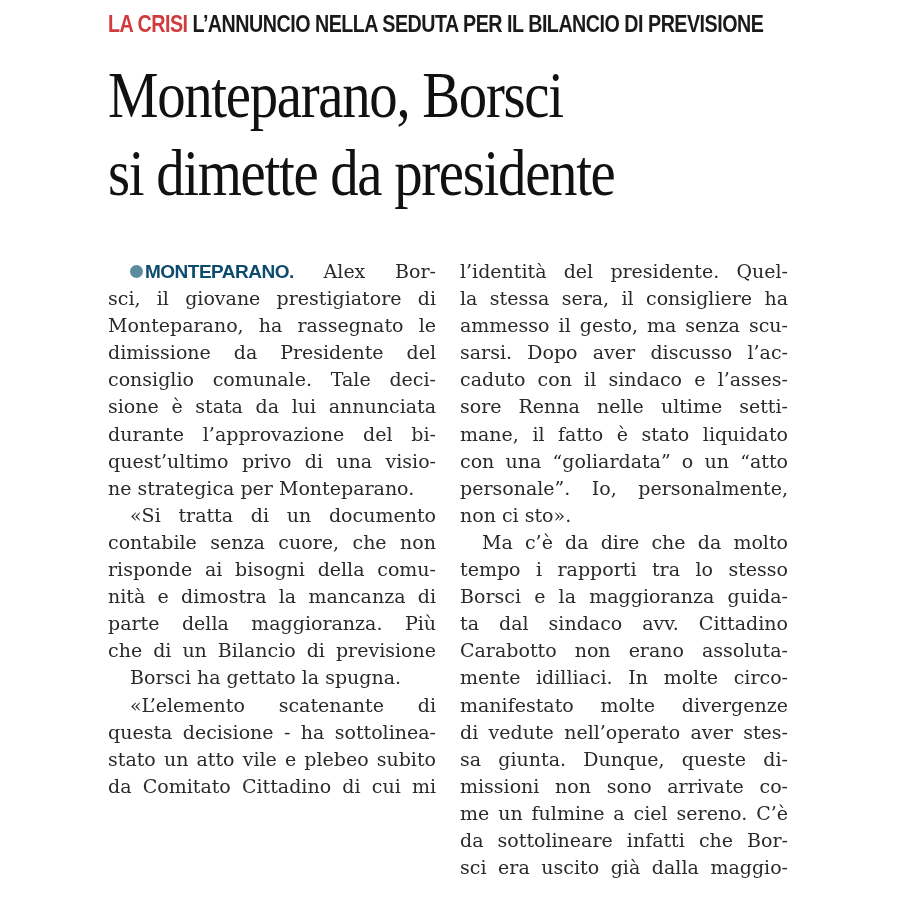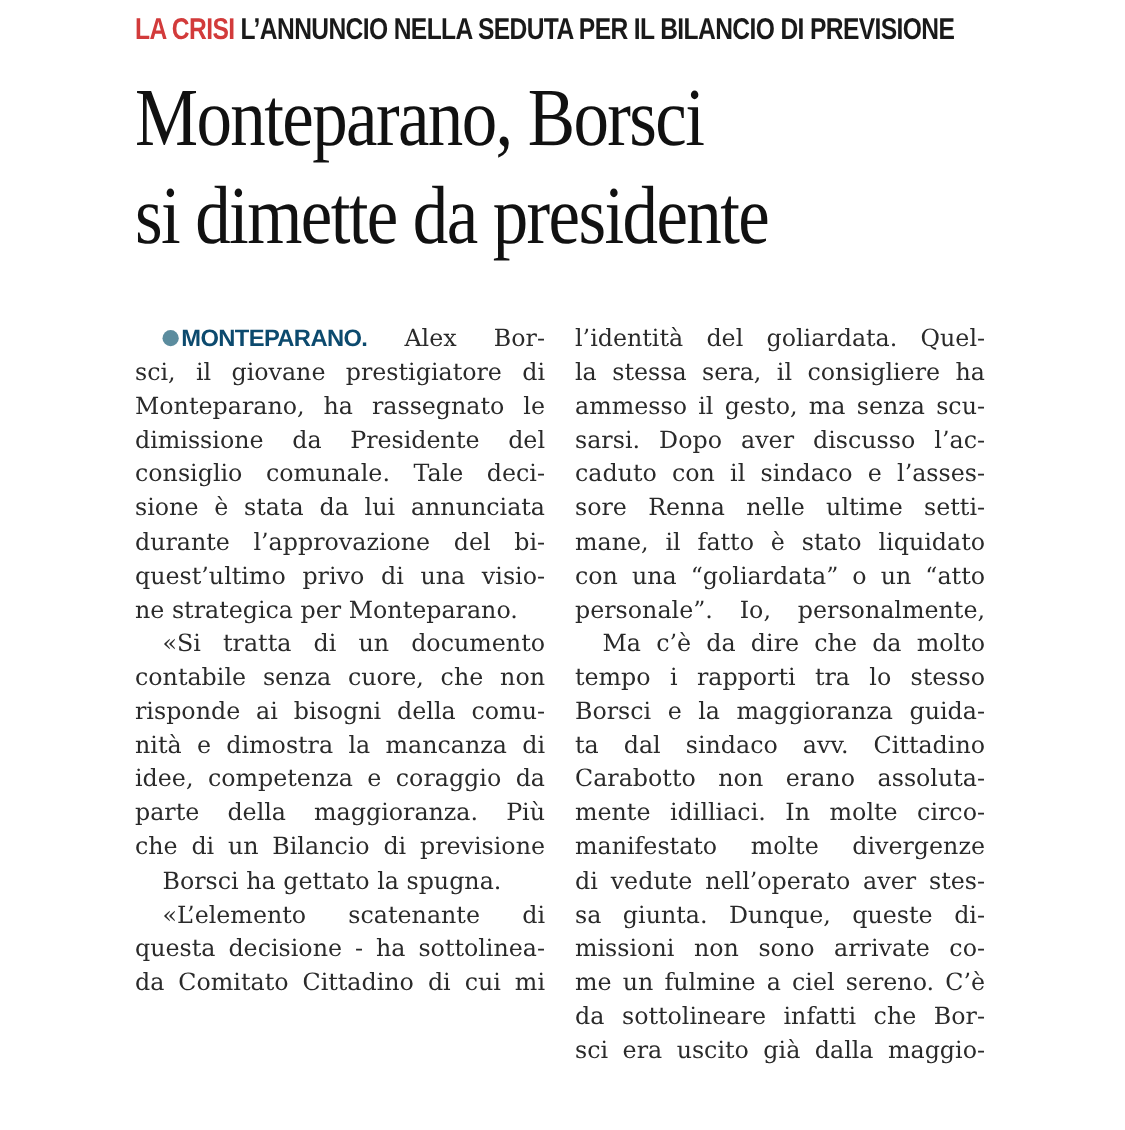--- a/index.html
+++ b/index.html
@@ -106,39 +106,40 @@
   <span class="line">dimissione da Presidente del</span>
   <span class="line">consiglio comunale. Tale deci-</span>
   <span class="line">sione è stata da lui annunciata</span>
   <span class="line">durante l’approvazione del bi-</span>
   <span class="line">quest’ultimo privo di una visio-</span>
   <span class="line last">ne strategica per Monteparano.</span>
   <span class="line" style="padding-left:22px;box-sizing:border-box;">«Si tratta di un documento</span>
   <span class="line">contabile senza cuore, che non</span>
   <span class="line">risponde ai bisogni della comu-</span>
   <span class="line">nità e dimostra la mancanza di</span>
-  <span class="line">idee, competenza e coraggio da</span>
   <span class="line">parte della maggioranza. Più</span>
   <span class="line">che di un Bilancio di previsione</span>
   <span class="line last" style="padding-left:22px;box-sizing:border-box;">Borsci ha gettato la spugna.</span>
   <span class="line" style="padding-left:22px;box-sizing:border-box;">«L’elemento scatenante di</span>
   <span class="line">questa decisione - ha sottolinea-</span>
+  <span class="line">stato un atto vile e plebeo subito</span>
   <span class="line">da Comitato Cittadino di cui mi</span>
 </div>
 
 <div class="col right">
-  <span class="line">l’identità del goliardata. Quel-</span>
+  <span class="line">l’identità del presidente. Quel-</span>
   <span class="line">la stessa sera, il consigliere ha</span>
   <span class="line">ammesso il gesto, ma senza scu-</span>
   <span class="line">sarsi. Dopo aver discusso l’ac-</span>
   <span class="line">caduto con il sindaco e l’asses-</span>
   <span class="line">sore Renna nelle ultime setti-</span>
   <span class="line">mane, il fatto è stato liquidato</span>
   <span class="line">con una “goliardata” o un “atto</span>
   <span class="line">personale”. Io, personalmente,</span>
+  <span class="line last">non ci sto».</span>
   <span class="line" style="padding-left:22px;box-sizing:border-box;">Ma c’è da dire che da molto</span>
   <span class="line">tempo i rapporti tra lo stesso</span>
   <span class="line">Borsci e la maggioranza guida-</span>
   <span class="line">ta dal sindaco avv. Cittadino</span>
   <span class="line">Carabotto non erano assoluta-</span>
   <span class="line">mente idilliaci. In molte circo-</span>
   <span class="line">manifestato molte divergenze</span>
   <span class="line">di vedute nell’operato aver stes-</span>
   <span class="line">sa giunta. Dunque, queste di-</span>
   <span class="line">missioni non sono arrivate co-</span>

